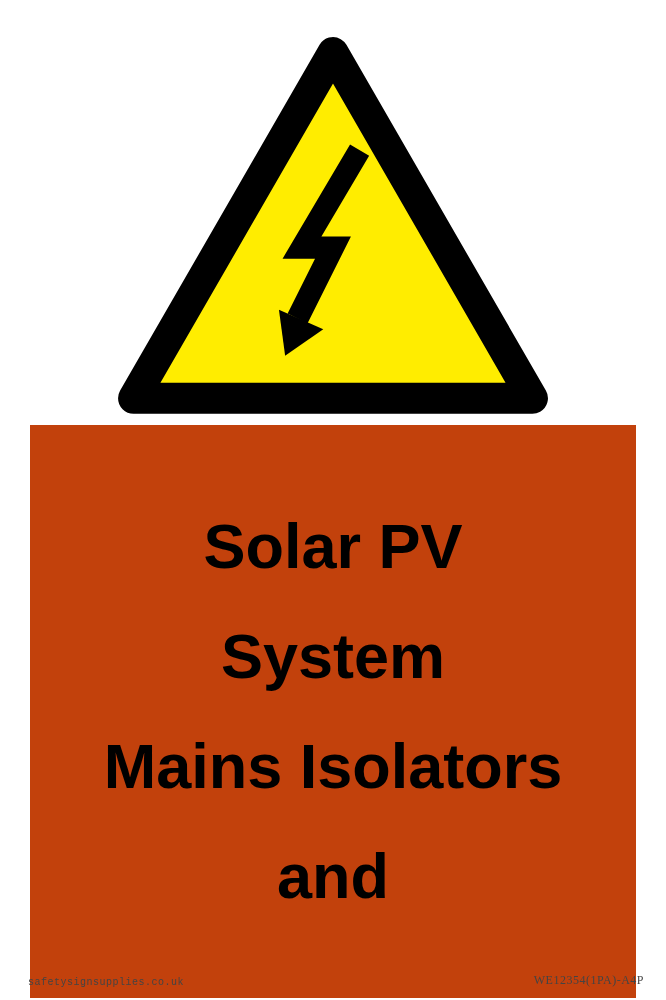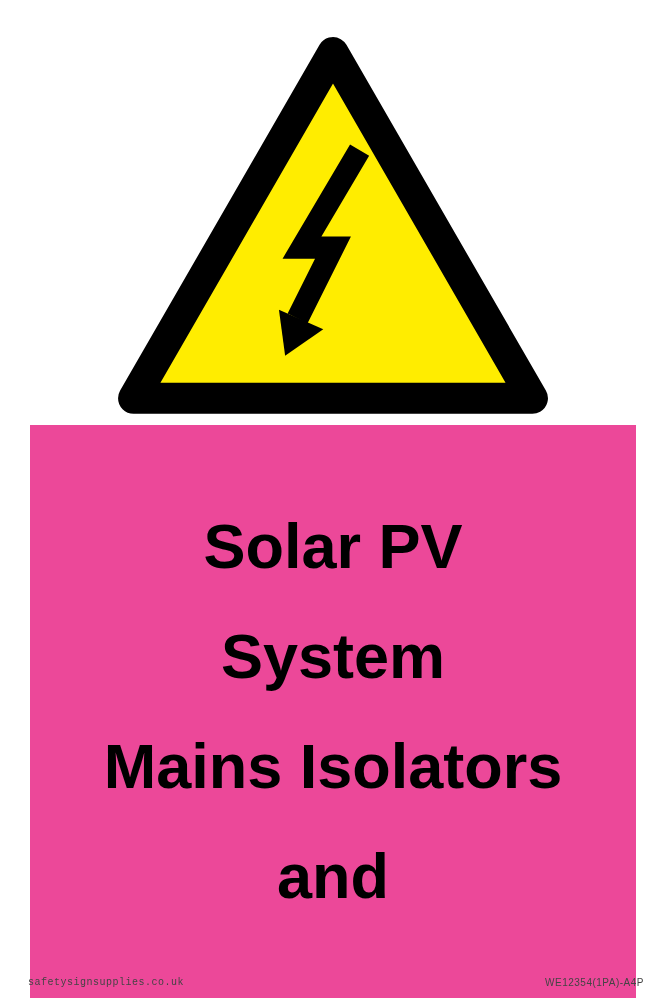--- a/index.html
+++ b/index.html
@@ -27,21 +27,21 @@
     display: block;
     width: 100%;
     height: 100%;
   }
   .text-panel {
     position: absolute;
     top: 425px;
     left: 30px;
     width: 606px;
     height: 573px;
-    background: #ec4899;
+    background: #c2410c;
     display: flex;
     flex-direction: column;
     justify-content: space-around;
     align-items: center;
     padding: 67px 0;
     box-sizing: border-box;
   }
   .sign-line {
     color: #000000;
     font-weight: bold;
@@ -64,22 +64,22 @@
     bottom: 0;
     font-family: Liberation Mono, monospace;
     font-size: 10px;
     color: #444444;
     letter-spacing: 0.5px;
   }
   .footer-right {
     position: absolute;
     right: 22px;
     bottom: 0;
-    font-family: Liberation Sans, sans-serif;
-    font-size: 10px;
+    font-family: Liberation Serif, serif;
+    font-size: 12px;
     color: #444444;
     letter-spacing: 0.5px;
   }
 </style>
 </head>
 <body>
 
 <div class="page">
 
   <div class="triangle-wrap">

